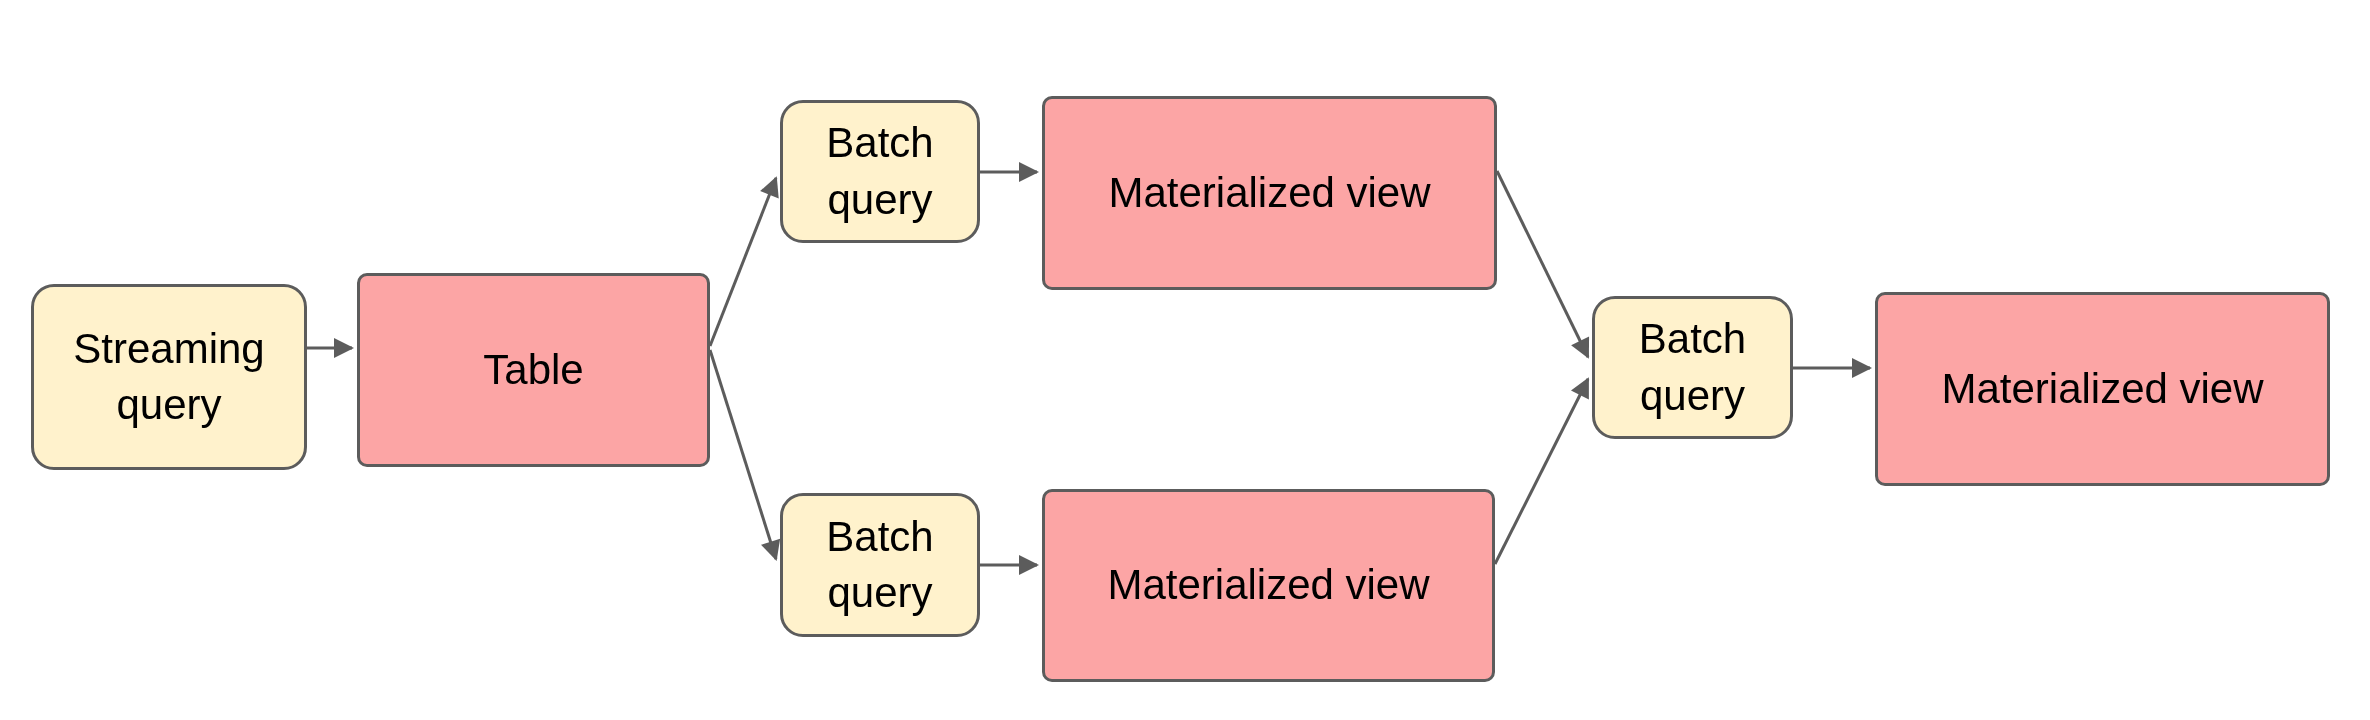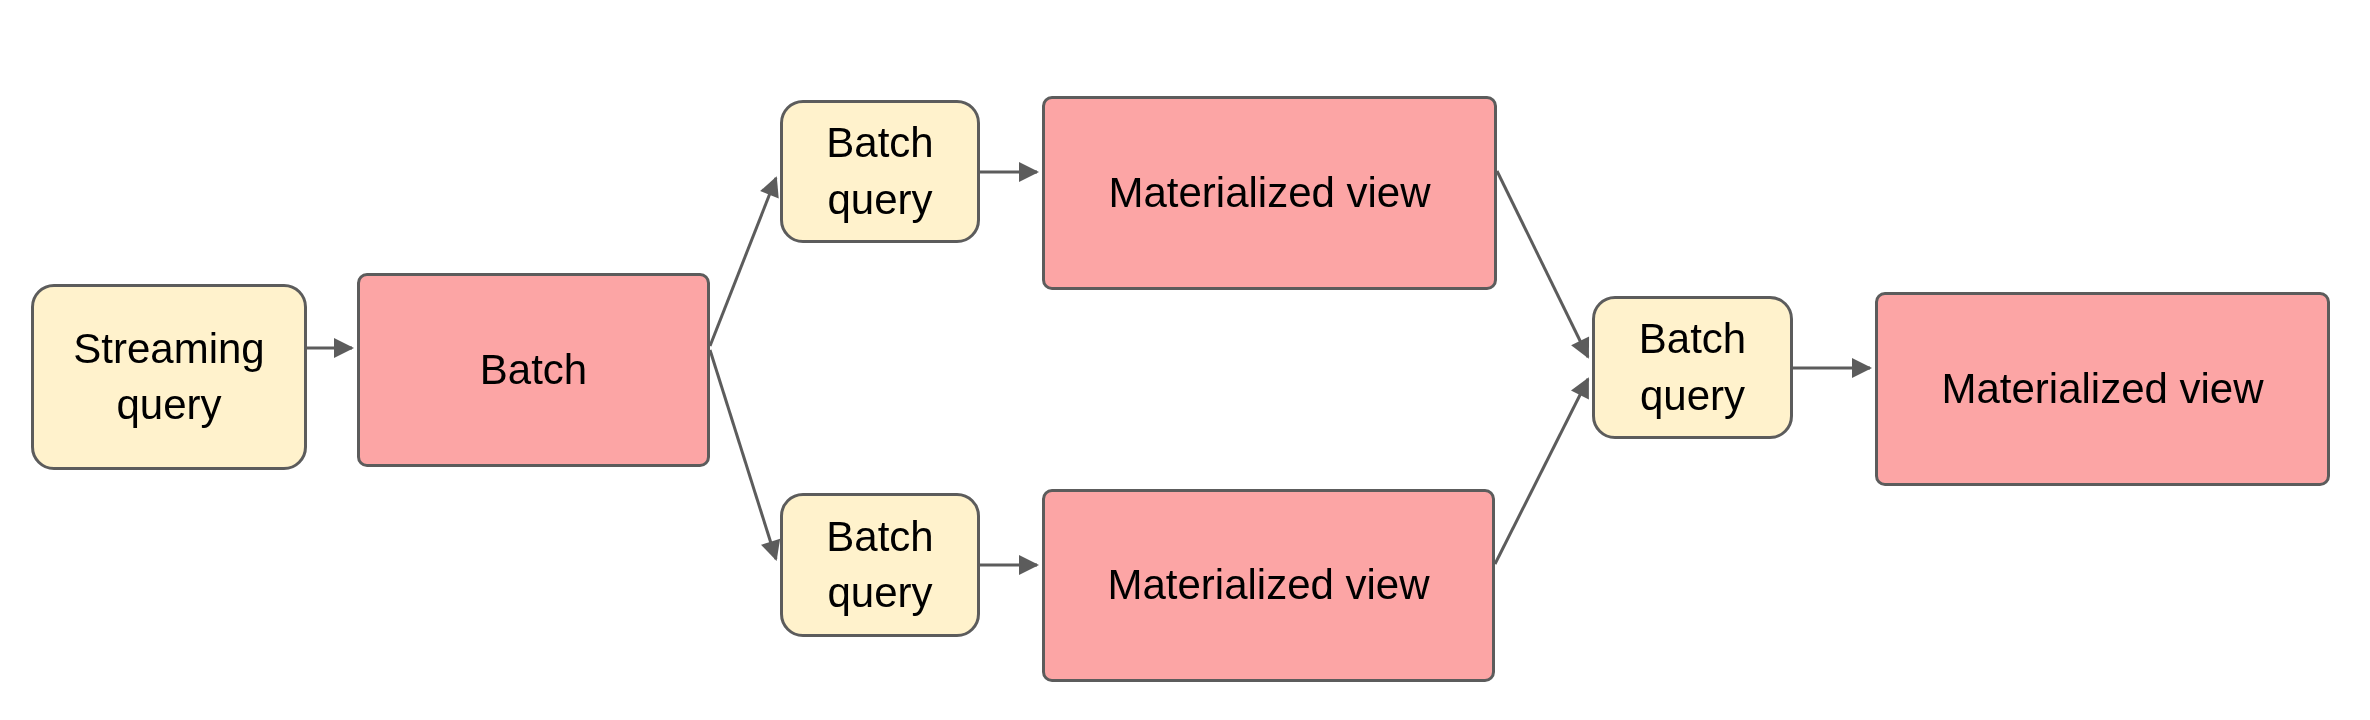--- a/index.html
+++ b/index.html
@@ -58,21 +58,21 @@
       <line x1="1495" y1="564" x2="1588" y2="379" marker-end="url(#arrowhead)"></line>
       <line x1="1793" y1="368" x2="1870" y2="368" marker-end="url(#arrowhead)"></line>
     </g>
   </svg>
 
   <div id="n-streaming" class="node query">
     <span>Streaming query</span>
   </div>
 
   <div id="n-table" class="node entity">
-    <span>Batch</span>
+    <span>Table</span>
   </div>
 
   <div id="n-batch-top" class="node query">
     <span>Batch query</span>
   </div>
 
   <div id="n-mv-top" class="node entity">
     <span>Materialized view</span>
   </div>
 

